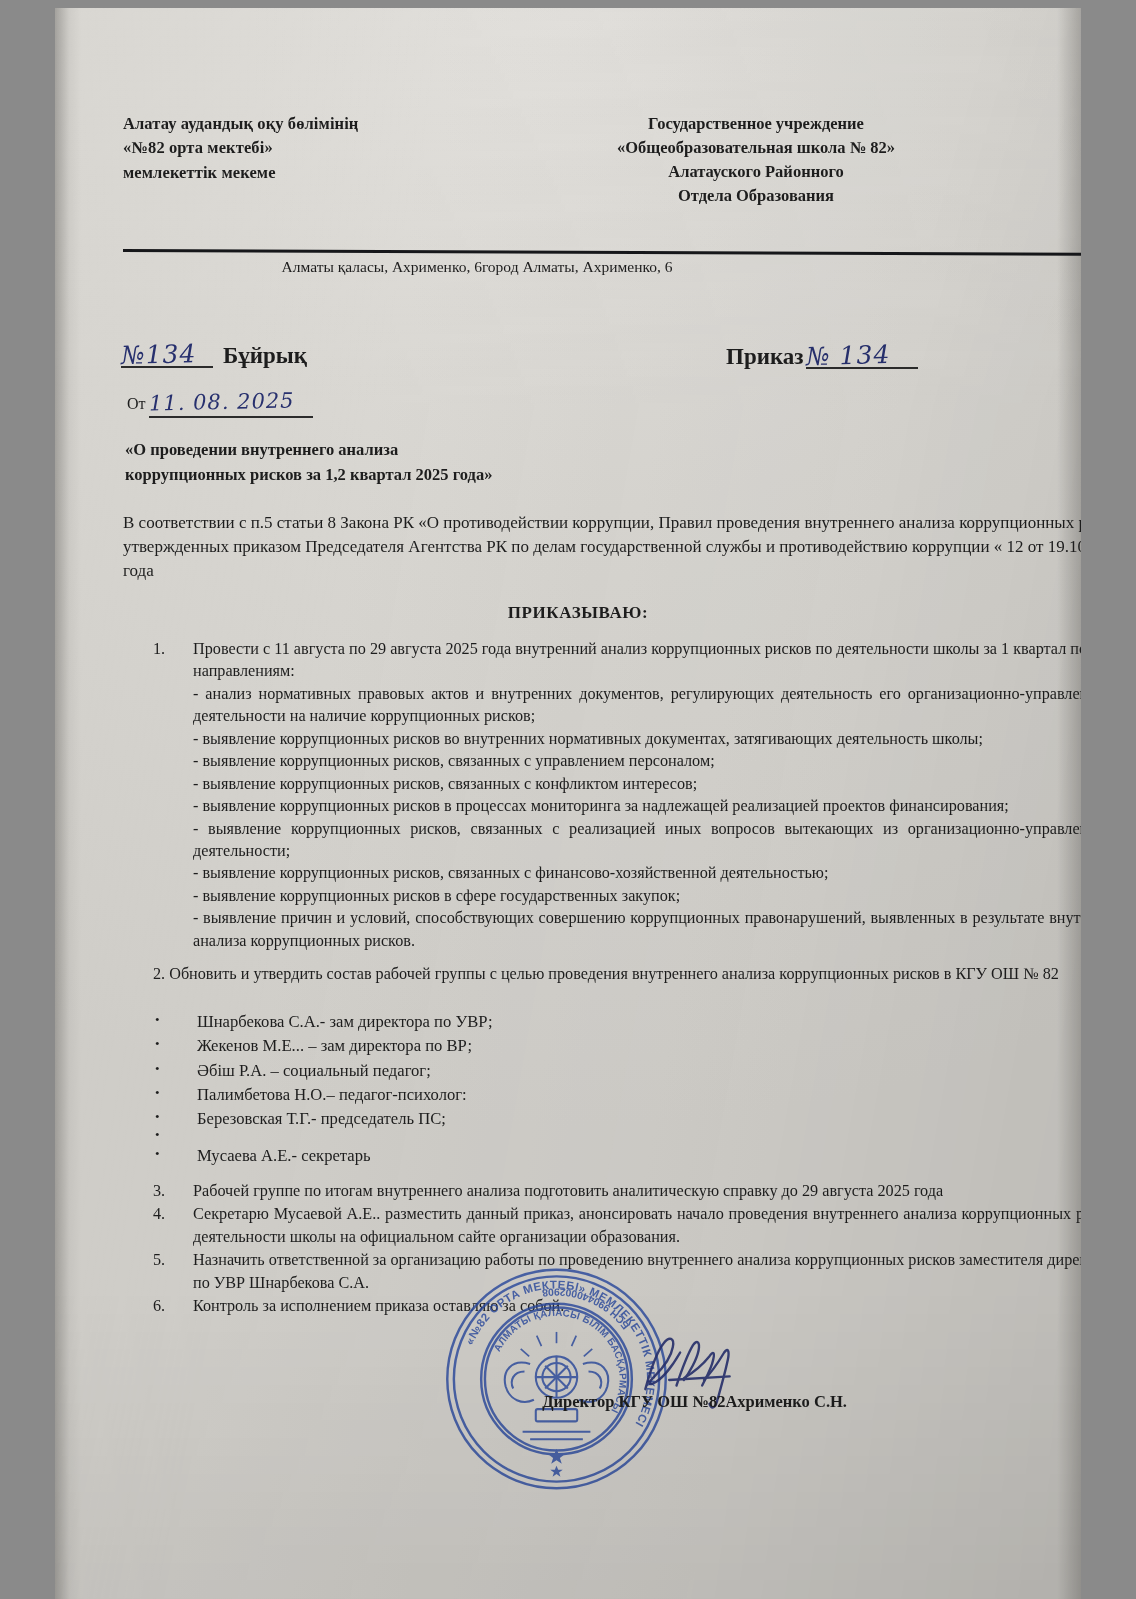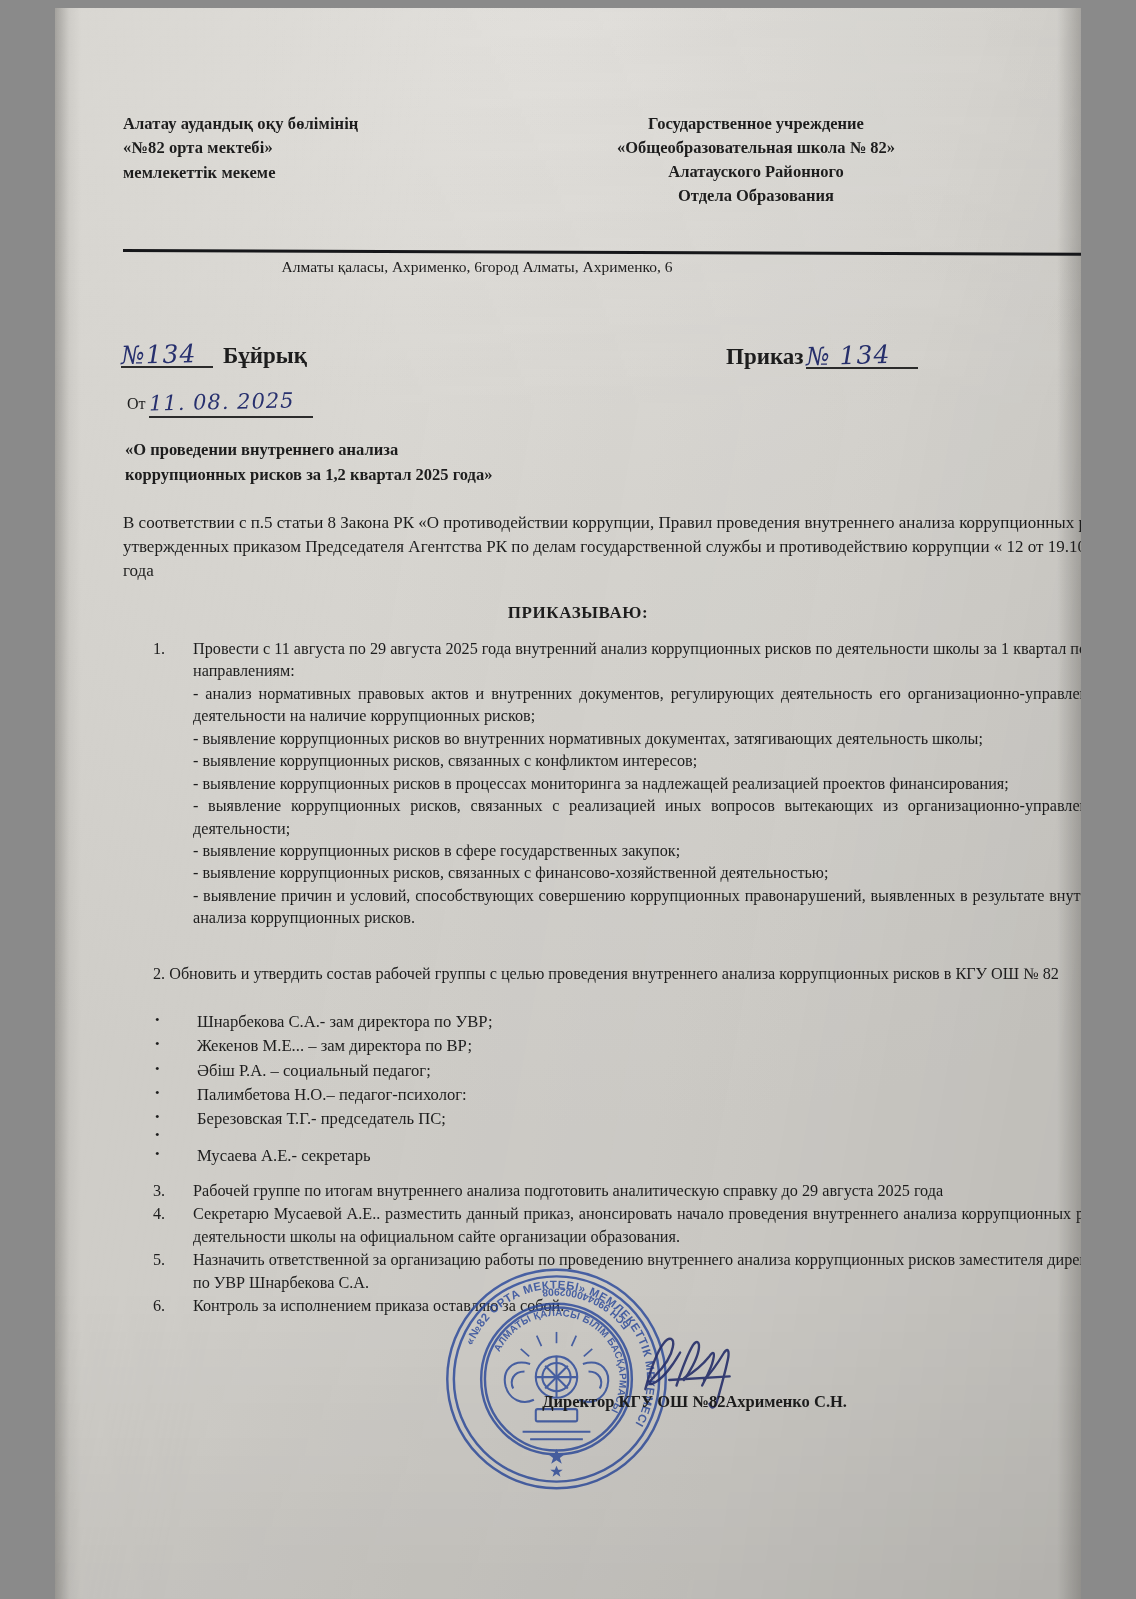--- a/index.html
+++ b/index.html
@@ -306,25 +306,26 @@
 
   <div class="prikazyvayu">ПРИКАЗЫВАЮ:</div>
 
   <div class="section1">
     <div class="num-item">
       <div class="num-marker">1.</div>
       <div class="num-body">
         <div class="dash-line nojust">Провести с 11 августа по 29 августа 2025 года внутренний анализ коррупционных рисков по деятельности школы за 1 квартал по направлениям:</div>
         <div class="dash-line">- анализ нормативных правовых актов и внутренних документов, регулирующих деятельность его организационно-управленческой деятельности на наличие коррупционных рисков;</div>
         <div class="dash-line nojust">- выявление коррупционных рисков во внутренних нормативных документах, затягивающих деятельность школы;</div>
+        <div class="dash-line nojust">- выявление коррупционных рисков, связанных с управлением персоналом;</div>
         <div class="dash-line nojust">- выявление коррупционных рисков, связанных с конфликтом интересов;</div>
         <div class="dash-line">- выявление коррупционных рисков в процессах мониторинга за надлежащей реализацией проектов финансирования;</div>
         <div class="dash-line">- выявление коррупционных рисков, связанных с реализацией иных вопросов вытекающих из организационно-управленческой деятельности;</div>
+        <div class="dash-line nojust">- выявление коррупционных рисков, связанных с финансово-хозяйственной деятельностью;</div>
         <div class="dash-line nojust">- выявление коррупционных рисков в сфере государственных закупок;</div>
-        <div class="dash-line nojust">- выявление коррупционных рисков, связанных с финансово-хозяйственной деятельностью;</div>
         <div class="dash-line">- выявление причин и условий, способствующих совершению коррупционных правонарушений, выявленных в результате внутреннего анализа коррупционных рисков.</div>
       </div>
     </div>
   </div>
 
   <div class="section2">
     <div class="p2">2. Обновить и утвердить состав рабочей группы с целью проведения внутреннего анализа коррупционных рисков в КГУ ОШ № 82</div>
   </div>
 
   <div class="people">

